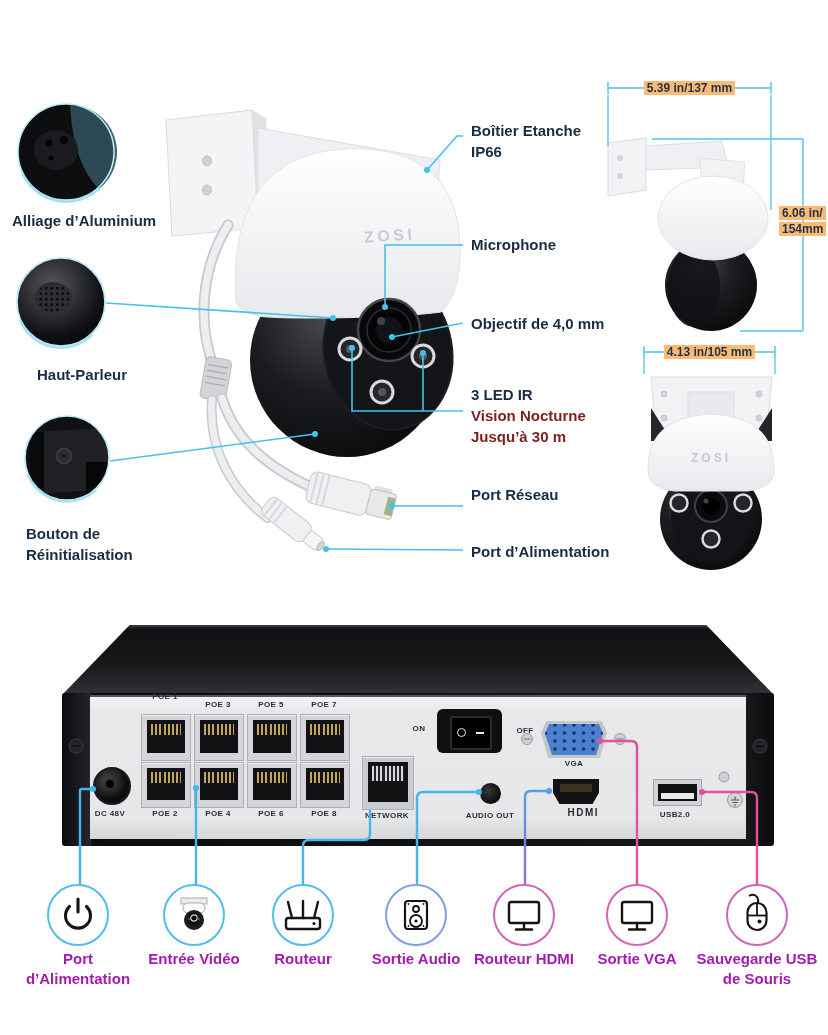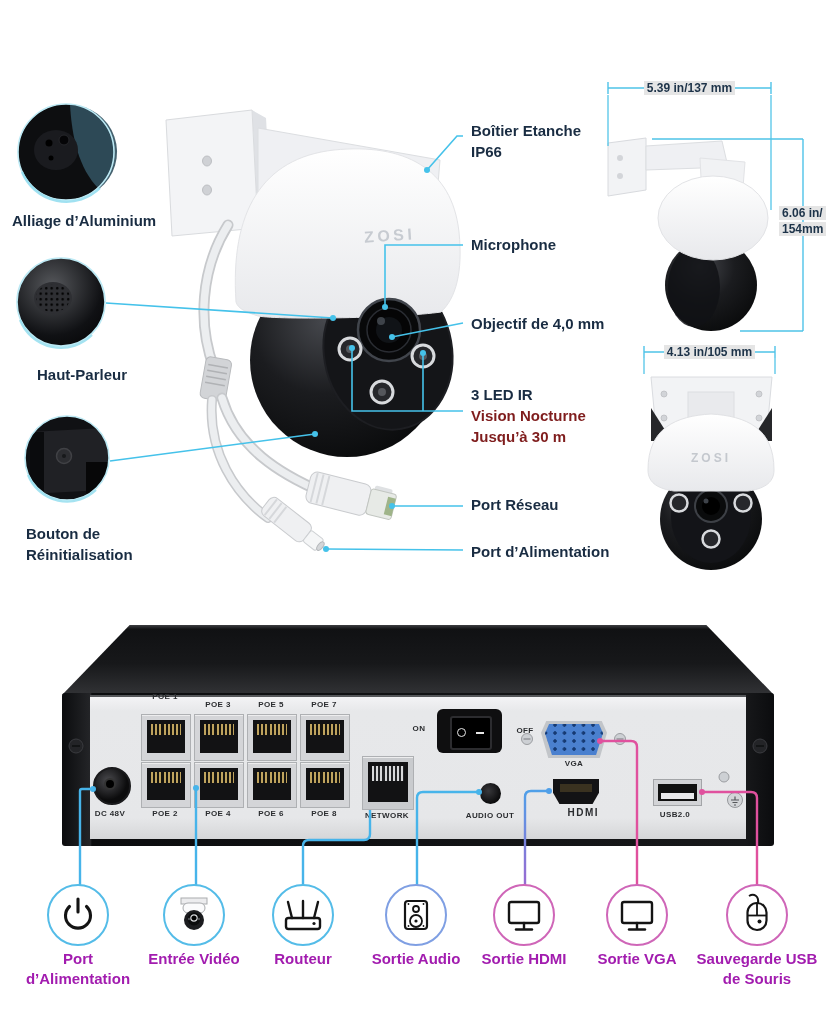--- a/index.html
+++ b/index.html
@@ -7,21 +7,21 @@
         font-family:"Liberation Sans",sans-serif;}
   svg.layer{position:absolute;left:0;top:0;}
   .z1{z-index:1}.z3{z-index:3}
 
   
   .lbl{position:absolute;z-index:4;font-weight:700;font-size:15px;line-height:21px;
        color:#192c42;white-space:nowrap;}
   .lbl .cyan{color:#7f1d1d;}
   .dim{position:absolute;z-index:4;font-weight:700;font-size:12px;line-height:16px;
        color:#1d3349;white-space:nowrap;}
-  .dim span{background:#e5e5e5;padding:0 3px;}
+  .dim span{background:#fdba74;padding:0 3px;}
   .ctr{text-align:center;}
 
   
   .nvr-el{position:absolute;z-index:2;}
   .nvr-top{left:62px;top:625px;width:712px;height:70px;
     clip-path:polygon(9.5% 0,90.5% 0,100% 100%,0 100%);
     background:linear-gradient(180deg,#3d3e41 0,#101113 6%,#17181a 55%,#323336 100%);}
   .nvr-case{left:62px;top:693px;width:712px;height:153px;border-radius:3px;
     background:linear-gradient(90deg,#0b0c0e 0,#242528 4%,#0b0c0e 4.2%,#17181a 96%,#0b0c0e 100%);}
   .nvr-panel{left:90px;top:695px;width:656px;height:142px;
@@ -254,21 +254,21 @@
     <div>Boîtier Etanche</div>
     <div>IP66</div>
   </div>
   <div class="lbl" style="left:471px;top:234px">Microphone</div>
   <div class="lbl" style="left:471px;top:313px">Objectif de 4,0 mm</div>
   <div class="lbl" style="left:471px;top:384px">
     <div>3 LED IR</div>
     <div class="cyan">Vision Nocturne</div>
     <div class="cyan">Jusqu’à 30 m</div>
   </div>
-  <div class="lbl" style="left:471px;top:494px">Port Réseau</div>
+  <div class="lbl" style="left:471px;top:484px">Port Réseau</div>
   <div class="lbl" style="left:471px;top:541px">Port d’Alimentation</div>
 
   <div class="dim ctr" style="left:608px;top:80px;width:163px">
     <span>5.39 in/137 mm</span></div>
   <div class="dim" style="left:779px;top:205px">
     <span>6.06 in/</span><br>
     <span>154mm</span></div>
   <div class="dim ctr" style="left:644px;top:344px;width:131px">
     <span>4.13 in/105 mm</span></div>
 
@@ -422,21 +422,21 @@
   <div class="leg" style="left:119px">
     <div>Entrée Vidéo</div>
   </div>
   <div class="leg" style="left:228px">
     <div>Routeur</div>
   </div>
   <div class="leg" style="left:341px">
     <div>Sortie Audio</div>
   </div>
   <div class="leg" style="left:449px">
-    <div>Sortie HDMI</div>
+    <div>Routeur HDMI</div>
   </div>
   <div class="leg" style="left:562px">
     <div>Sortie VGA</div>
   </div>
   <div class="leg" style="left:682px">
     <div>Sauvegarde USB</div>
     <div>de Souris</div>
   </div>
 
 </div>

